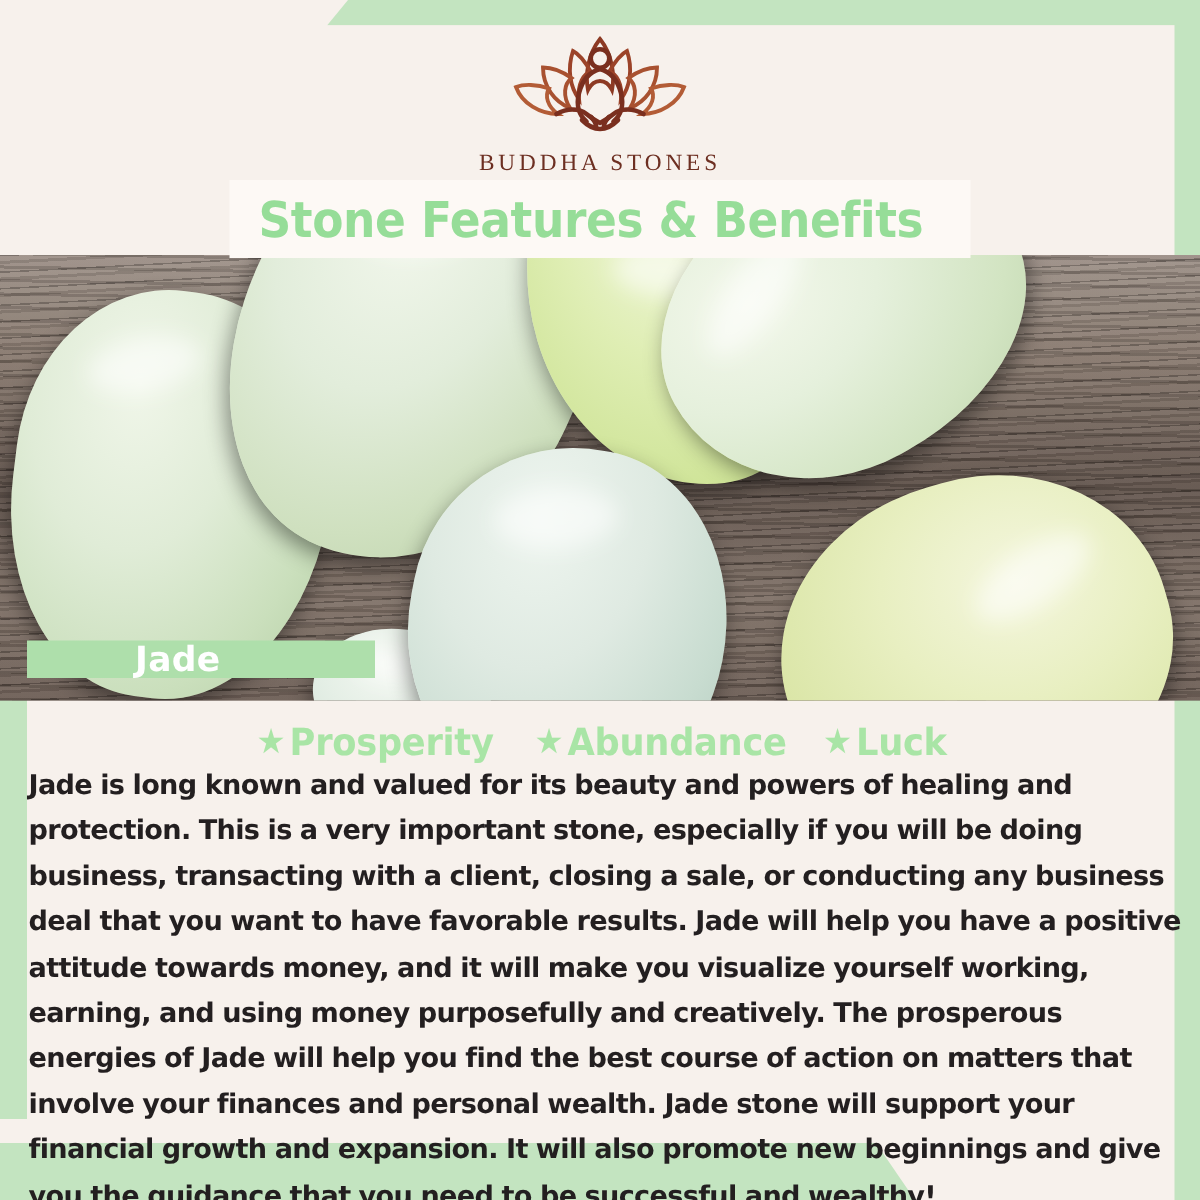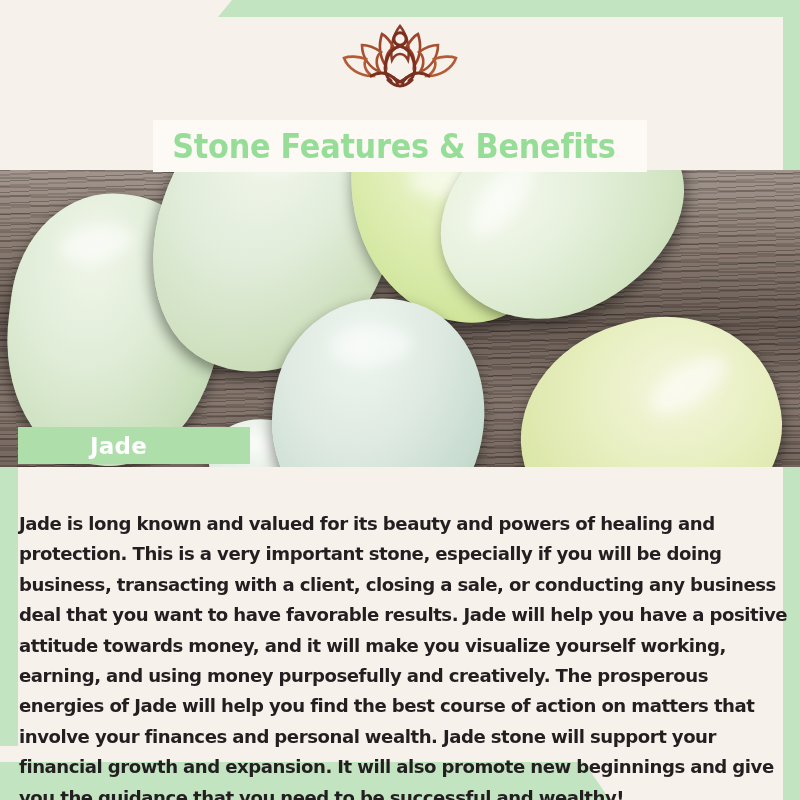--- a/index.html
+++ b/index.html
@@ -176,21 +176,21 @@
     transform: rotate(12deg);
     background: radial-gradient(ellipse at 40% 28%, #f4f8f2 0%, #e5efe6 44%, #cfe0d3 100%);
     border-radius: 50%;
   }
   .s7::after { left: 24px; top: 16px; width: 44px; height: 20px; }
 
   
   .jade-label {
     position: absolute;
     left: 18px; top: 427px;
-    width: 232px; height: 37px;
+    width: 232px; height: 25px;
     background: #aedfab;
     z-index: 4;
     display: flex;
     align-items: center;
   }
   .jade-text {
     margin-left: 72px;
     font-family: "DejaVu Sans", sans-serif;
     font-weight: bold;
     font-size: 23px;
@@ -265,20 +265,21 @@
       <g fill="none" stroke="#7a2f1f" stroke-width="3.1" stroke-linecap="round" stroke-linejoin="round">
         <circle cx="74" cy="25" r="6.2"></circle>
         <path d="M74 32 C67 34, 62 40, 60 48 C58 56, 60 63, 65 67"></path>
         <path d="M74 32 C81 34, 86 40, 88 48 C90 56, 88 63, 83 67"></path>
         <path d="M45 62 C52 58, 60 58, 65 62 C70 66, 74 68, 74 68 C74 68, 78 66, 83 62 C88 58, 96 58, 103 62"></path>
         <path d="M62 66 C66 70, 70 72, 74 72 C78 72, 82 70, 86 66"></path>
         <path d="M68 64 C71 67, 72 69, 71 71"></path>
         <path d="M80 64 C77 67, 76 69, 77 71"></path>
       </g>
     </svg>
+    <div class="logo-word">BUDDHA STONES</div>
   </div>
 
   <div class="header-banner">
     <div class="header-title">Stone Features &amp; Benefits</div>
   </div>
 
   <div class="photo">
     <div class="wood"></div>
     <div class="stone s4"></div>
     <div class="stone s1"></div>
@@ -286,16 +287,27 @@
     <div class="stone s3"></div>
     <div class="stone s7"></div>
     <div class="stone s6"></div>
     <div class="stone s5"></div>
   </div>
 
   <div class="jade-label">
     <span class="jade-text">Jade</span>
   </div>
 
+  <div class="benefits">
+    <span class="benefit">
+      <span class="star">★</span><span>Prosperity</span>
+    </span>
+    <span class="benefit">
+      <span class="star">★</span><span>Abundance</span>
+    </span>
+    <span class="benefit">
+      <span class="star">★</span><span>Luck</span>
+    </span>
+  </div>
 
   <div class="body-copy">Jade is long known and valued for its beauty and powers of healing and protection. This is a very important stone, especially if you will be doing business, transacting with a client, closing a sale, or conducting any business deal that you want to have favorable results. Jade will help you have a positive attitude towards money, and it will make you visualize yourself working, earning, and using money purposefully and creatively. The prosperous energies of Jade will help you find the best course of action on matters that involve your finances and personal wealth. Jade stone will support your financial growth and expansion. It will also promote new beginnings and give you the guidance that you need to be successful and wealthy!</div>
 
 </div>
 
 </body></html>

